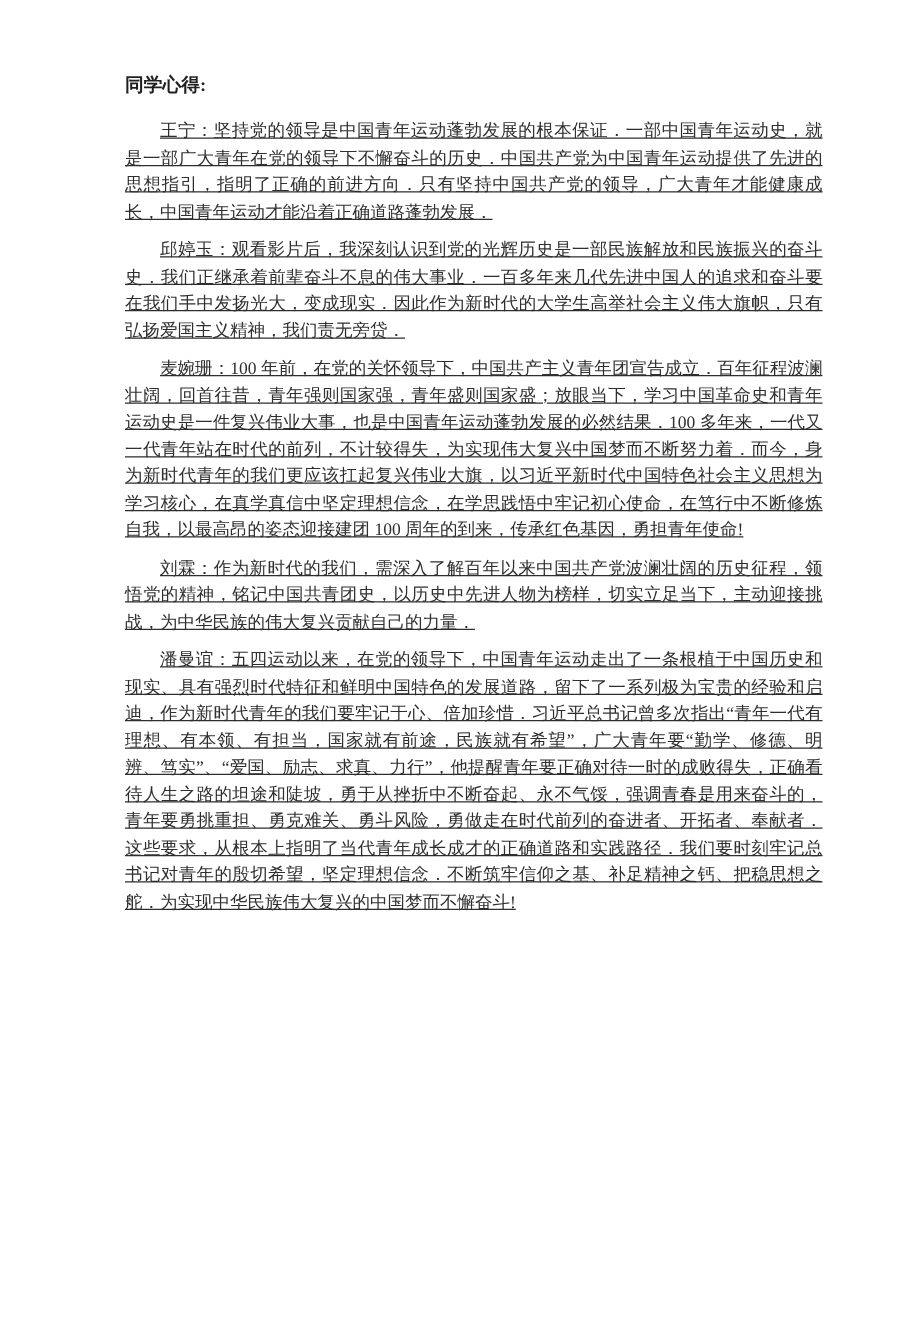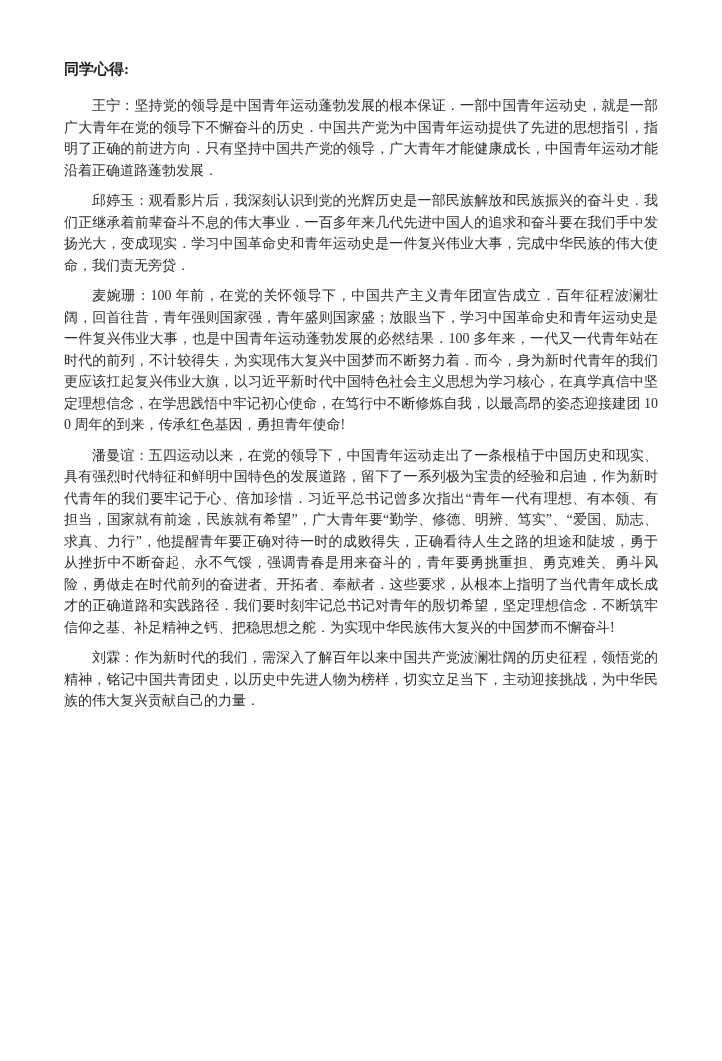--- a/index.html
+++ b/index.html
@@ -6,51 +6,52 @@
     margin: 0;
     padding: 0;
     background: #ffffff;
   }
   .page {
     position: relative;
     width: 722px;
     height: 1061px;
     background: #ffffff;
     box-sizing: border-box;
-    padding: 58px 64px 0 64px;
+    padding: 58px 64px 0 100px;
     font-family: "Liberation Serif", "DejaVu Serif", serif;
     color: #2e2e2e;
     overflow: hidden;
   }
   .doc-title {
     font-size: 15px;
     font-weight: bold;
     line-height: 22px;
     margin: 0 0 15px 0;
     color: #1f1f1f;
   }
   .para {
     font-size: 14px;
     line-height: 21.5px;
     text-align: justify;
     text-indent: 2em;
     margin: 0 0 9px 0;
     word-break: break-all;
+    text-decoration: underline;
   }
 </style>
 </head>
 <body>
 
 <div class="page">
   <h1 class="doc-title">同学心得:</h1>
 
   <p class="para">王宁：坚持党的领导是中国青年运动蓬勃发展的根本保证．一部中国青年运动史，就是一部广大青年在党的领导下不懈奋斗的历史．中国共产党为中国青年运动提供了先进的思想指引，指明了正确的前进方向．只有坚持中国共产党的领导，广大青年才能健康成长，中国青年运动才能沿着正确道路蓬勃发展．</p>
 
 
-  <p class="para">邱婷玉：观看影片后，我深刻认识到党的光辉历史是一部民族解放和民族振兴的奋斗史．我们正继承着前辈奋斗不息的伟大事业．一百多年来几代先进中国人的追求和奋斗要在我们手中发扬光大，变成现实．学习中国革命史和青年运动史是一件复兴伟业大事，完成中华民族的伟大使命，我们责无旁贷．</p>
+  <p class="para">邱婷玉：观看影片后，我深刻认识到党的光辉历史是一部民族解放和民族振兴的奋斗史．我们正继承着前辈奋斗不息的伟大事业．一百多年来几代先进中国人的追求和奋斗要在我们手中发扬光大，变成现实．因此作为新时代的大学生高举社会主义伟大旗帜，只有弘扬爱国主义精神，我们责无旁贷．</p>
 
 
   <p class="para">麦婉珊：100 年前，在党的关怀领导下，中国共产主义青年团宣告成立．百年征程波澜壮阔，回首往昔，青年强则国家强，青年盛则国家盛；放眼当下，学习中国革命史和青年运动史是一件复兴伟业大事，也是中国青年运动蓬勃发展的必然结果．100 多年来，一代又一代青年站在时代的前列，不计较得失，为实现伟大复兴中国梦而不断努力着．而今，身为新时代青年的我们更应该扛起复兴伟业大旗，以习近平新时代中国特色社会主义思想为学习核心，在真学真信中坚定理想信念，在学思践悟中牢记初心使命，在笃行中不断修炼自我，以最高昂的姿态迎接建团 100 周年的到来，传承红色基因，勇担青年使命!</p>
 
+  <p class="para">刘霖：作为新时代的我们，需深入了解百年以来中国共产党波澜壮阔的历史征程，领悟党的精神，铭记中国共青团史，以历史中先进人物为榜样，切实立足当下，主动迎接挑战，为中华民族的伟大复兴贡献自己的力量．</p>
+
   <p class="para">潘曼谊：五四运动以来，在党的领导下，中国青年运动走出了一条根植于中国历史和现实、具有强烈时代特征和鲜明中国特色的发展道路，留下了一系列极为宝贵的经验和启迪，作为新时代青年的我们要牢记于心、倍加珍惜．习近平总书记曾多次指出“青年一代有理想、有本领、有担当，国家就有前途，民族就有希望”，广大青年要“勤学、修德、明辨、笃实”、“爱国、励志、求真、力行”，他提醒青年要正确对待一时的成败得失，正确看待人生之路的坦途和陡坡，勇于从挫折中不断奋起、永不气馁，强调青春是用来奋斗的，青年要勇挑重担、勇克难关、勇斗风险，勇做走在时代前列的奋进者、开拓者、奉献者．这些要求，从根本上指明了当代青年成长成才的正确道路和实践路径．我们要时刻牢记总书记对青年的殷切希望，坚定理想信念．不断筑牢信仰之基、补足精神之钙、把稳思想之舵．为实现中华民族伟大复兴的中国梦而不懈奋斗!</p>
-
-  <p class="para">刘霖：作为新时代的我们，需深入了解百年以来中国共产党波澜壮阔的历史征程，领悟党的精神，铭记中国共青团史，以历史中先进人物为榜样，切实立足当下，主动迎接挑战，为中华民族的伟大复兴贡献自己的力量．</p>
 </div>
 
 </body></html>

